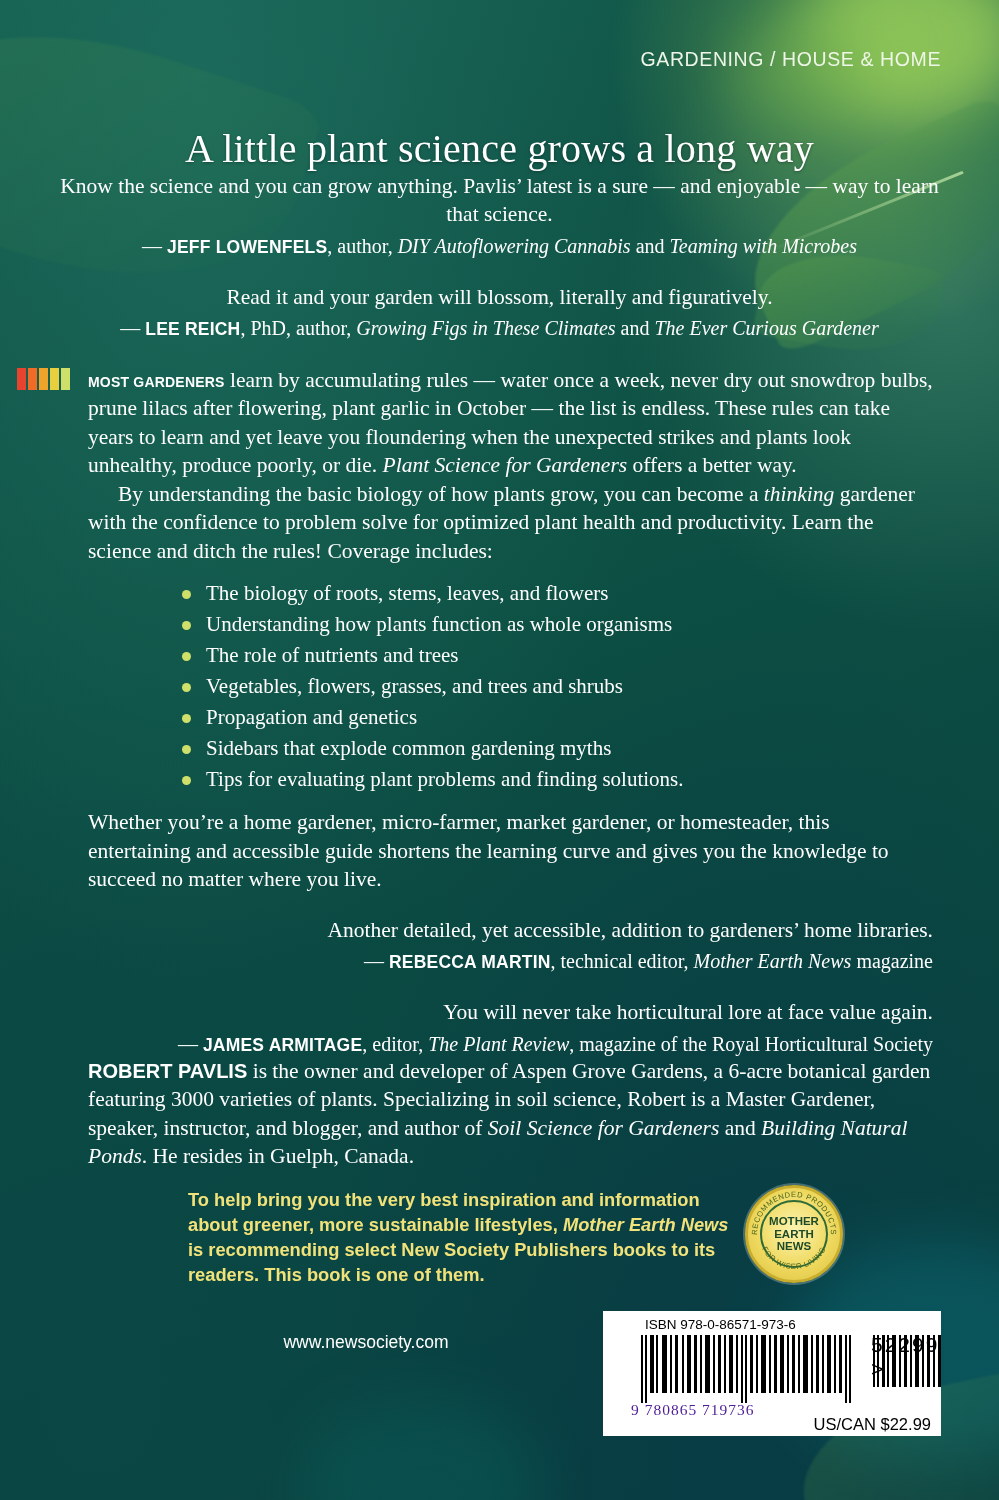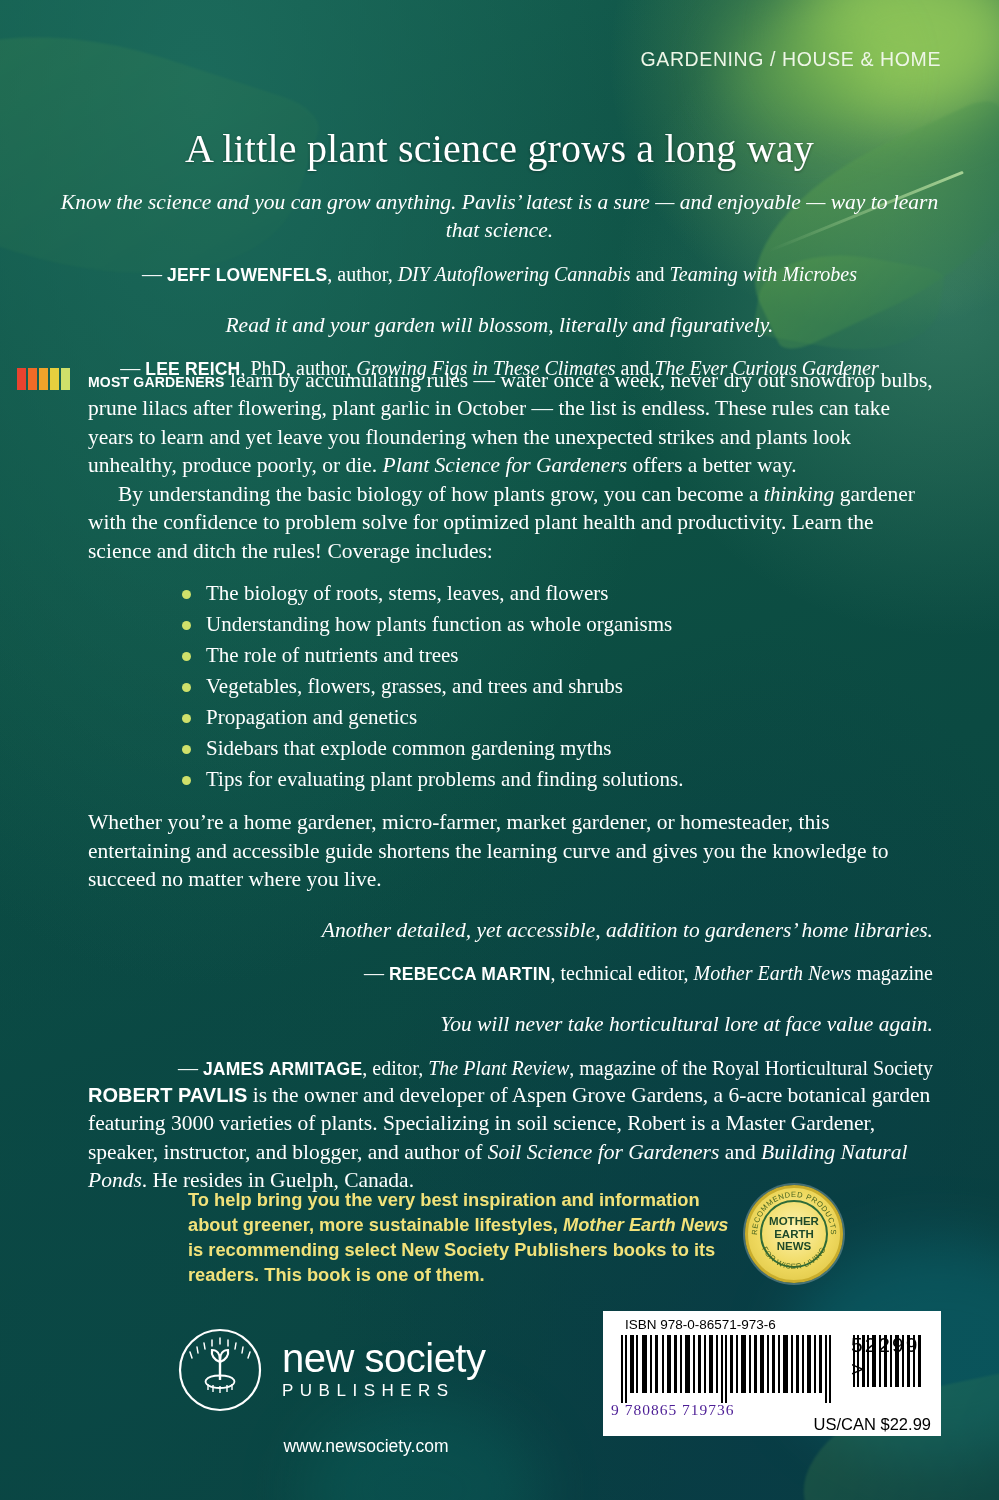--- a/index.html
+++ b/index.html
@@ -82,24 +82,23 @@
 
   .blurb-top {
     position: absolute;
     top: 172px;
     left: 60px;
     right: 60px;
     text-align: center;
     color: #ffffff;
   }
   .praise-quote {
-    font-style: italic;
     font-size: 21.5px;
     line-height: 1.32;
-    margin: 16px auto;
+    margin: 0 auto;
   }
   .praise-attrib {
     font-size: 20px;
     line-height: 1.3;
     margin-top: 4px;
     white-space: nowrap;
   }
   .praise-attrib .name {
     font-family: "Liberation Sans", sans-serif;
     font-size: 17.5px;
@@ -226,21 +225,21 @@
   }
 
   
   .barcode-area {
     position: absolute;
     left: 603px;
     top: 1311px;
     width: 338px;
     height: 125px;
     background: #ffffff;
-    padding: 6px 8px 4px 0;
+    padding: 6px 8px 4px 20px;
   }
   .isbn-text {
     font-family: "Liberation Sans", sans-serif;
     font-size: 13.5px;
     color: #000;
     margin-left: 22px;
   }
   .bars-wrap { position: relative; height: 72px; margin-top: 3px; }
   .bc-main { position: absolute; left: 18px; top: 0; width: 218px; height: 68px; }
   .bc-addon { position: absolute; left: 250px; top: 0; width: 70px; height: 52px; }
@@ -459,38 +458,17 @@
             </g>
           </svg>
         </div>
         <div class="bc-addon-digits">52299 &gt;</div>
         <div class="bc-digits">9  780865 719736</div>
       </div>
       <div class="price-text">US/CAN $22.99</div>
     </div>
 
     <div class="pub">
-      <div class="pub-row">
-        <div class="pub-mark">
-          <svg viewBox="0 0 104 104" width="104" height="104">
-            <g fill="none" stroke="#ffffff" stroke-width="2.2">
-              <circle cx="52" cy="52" r="40"></circle>
-              <path d="M52 38 L52 62" stroke-width="2.4"></path>
-              <path d="M52 44 C46 42 43 37 44 32 C49 32 52 36 52 42"></path>
-              <path d="M52 44 C58 42 61 37 60 32 C55 32 52 36 52 42"></path>
-              <path d="M38 62 C42 56 62 56 66 62 C68 66 62 70 52 70 C42 70 36 66 38 62 Z" stroke-width="1.8"></path>
-              <path d="M40 66 L40 72 M45 67 L45 74 M52 68 L52 75 M59 67 L59 74 M64 66 L64 72" stroke-width="1.4"></path>
-            </g>
-            <g stroke="#ffffff" stroke-width="1.5" stroke-linecap="round">
-              <path d="M24 40 L22 34 M30 35 L29 29 M37 31 L36 25 M44 28 L44 22 M52 26 L52 20 M60 28 L60 22 M67 31 L68 25 M74 35 L75 29 M80 40 L82 34"></path>
-            </g>
-          </svg>
-        </div>
-        <div>
-          <div class="pub-name">new society</div>
-          <div class="pub-sub">PUBLISHERS</div>
-        </div>
-      </div>
       <div class="pub-url">www.newsociety.com</div>
     </div>
 
   </div>
 </div>
 
 </body></html>

